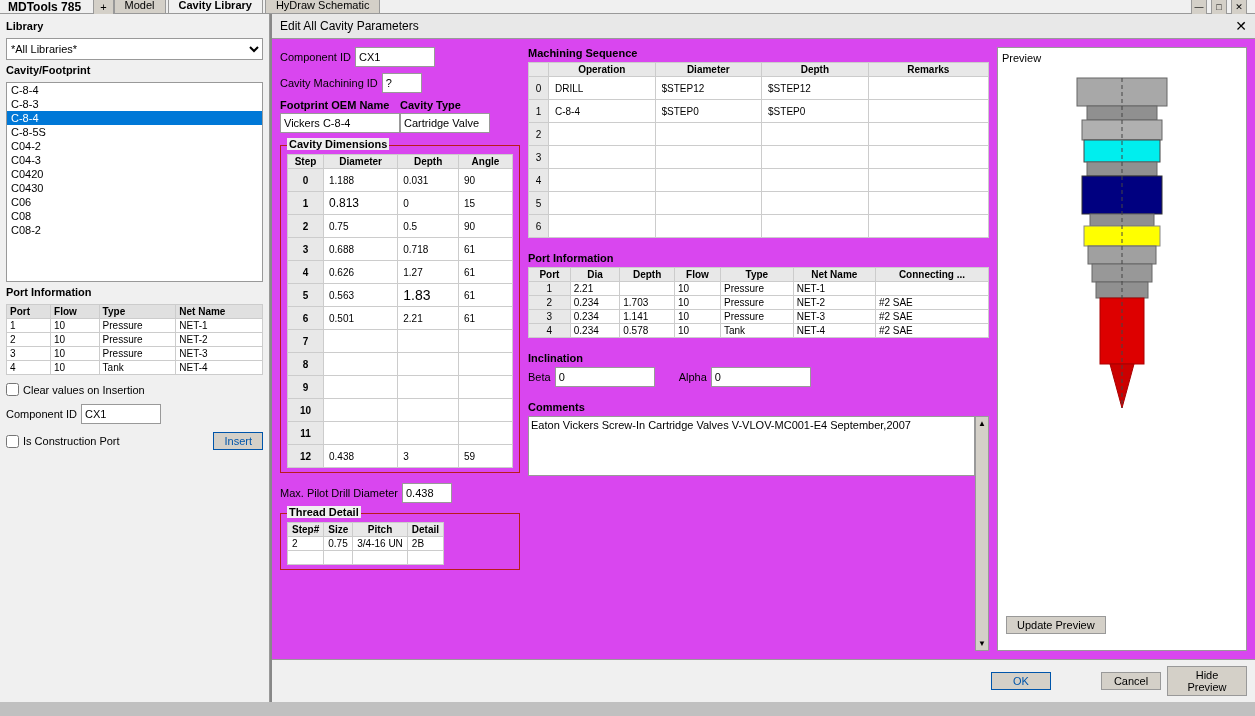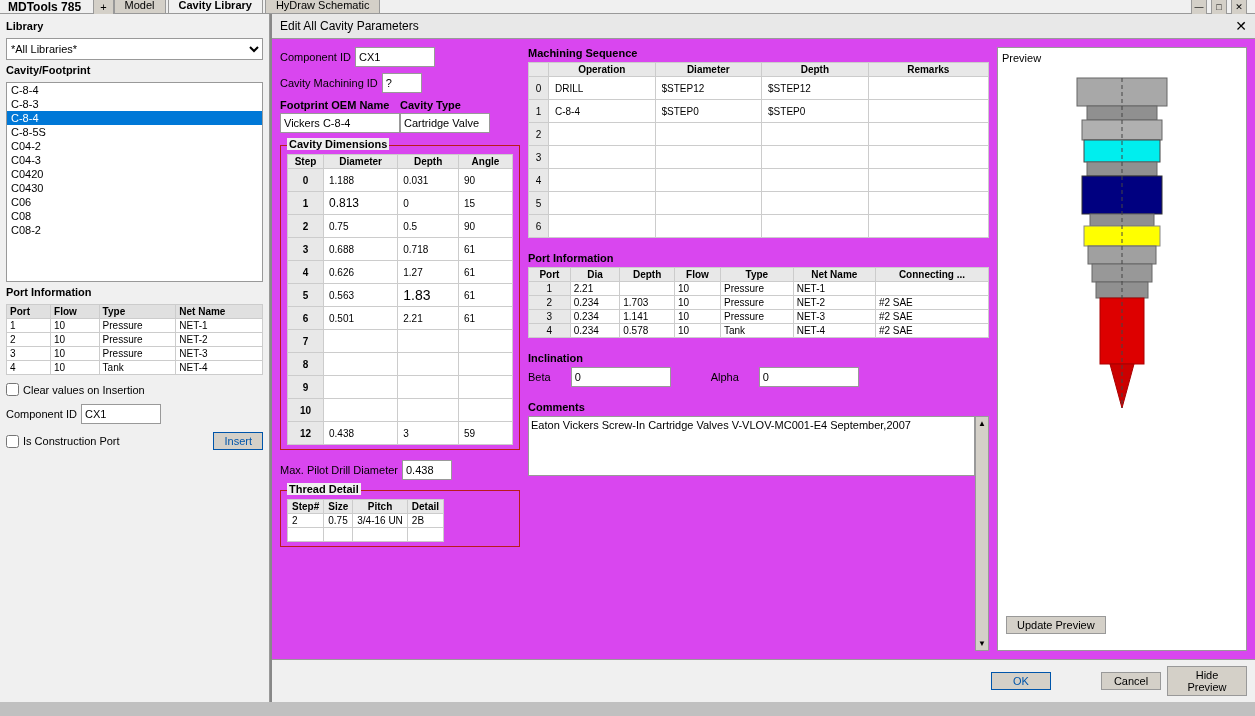--- a/index.html
+++ b/index.html
@@ -83,21 +83,21 @@
     .preview-panel { width: 250px; background: white; border: 1px solid #999; display: flex; flex-direction: column; align-items: center; padding: 4px; }
     .preview-label { font-size: 11px; align-self: flex-start; margin-bottom: 4px; }
 
     
     .thread-table { border-collapse: collapse; margin-top: 2px; }
     .thread-table th, .thread-table td { border: 1px solid #ccc; padding: 1px 4px; font-size: 10px; }
     .thread-table th { background: #e8e8e8; }
     .thread-table td { background: white; }
 
     
-    .incl-row { display: flex; align-items: center; gap: 20px; }
+    .incl-row { display: flex; align-items: center; gap: 4px; }
 
     
     .comments-area { width: 100%; height: 50px; border: 1px solid #999; font-size: 11px; resize: none; padding: 2px; }
 
     
     .dialog-footer { display: flex; justify-content: flex-end; align-items: center; padding: 6px 8px; gap: 6px; border-top: 1px solid #999; background: #f0f0f0; }
 
     
     .update-preview-area { display: flex; justify-content: flex-start; padding: 4px; }
 
@@ -312,20 +312,26 @@
       <td><input type="text" value="" style="width: 40px; border: none; outline: none; font-size: 10px;"></td>
       <td><input type="text" value="" style="width: 35px; border: none; outline: none; font-size: 10px;"></td>
     </tr>
                 <tr>
       <td class="step-col">10</td>
       <td><input type="text" value="" style="width: 50px; border: none; outline: none; font-size: 10px;"></td>
       <td><input type="text" value="" style="width: 40px; border: none; outline: none; font-size: 10px;"></td>
       <td><input type="text" value="" style="width: 35px; border: none; outline: none; font-size: 10px;"></td>
     </tr>
                 <tr>
+      <td class="step-col">11</td>
+      <td><input type="text" value="" style="width: 50px; border: none; outline: none; font-size: 10px;"></td>
+      <td><input type="text" value="" style="width: 40px; border: none; outline: none; font-size: 10px;"></td>
+      <td><input type="text" value="" style="width: 35px; border: none; outline: none; font-size: 10px;"></td>
+    </tr>
+                <tr>
       <td class="step-col">12</td>
       <td><input type="text" value="0.438" style="width: 50px; border: none; outline: none; font-size: 10px;"></td>
       <td><input type="text" value="3" style="width: 40px; border: none; outline: none; font-size: 10px;"></td>
       <td><input type="text" value="59" style="width: 35px; border: none; outline: none; font-size: 10px;"></td>
     </tr>
               </tbody>
           </table>
         </div>
 
         <div class="field-row" style="margin-top:4px;">

